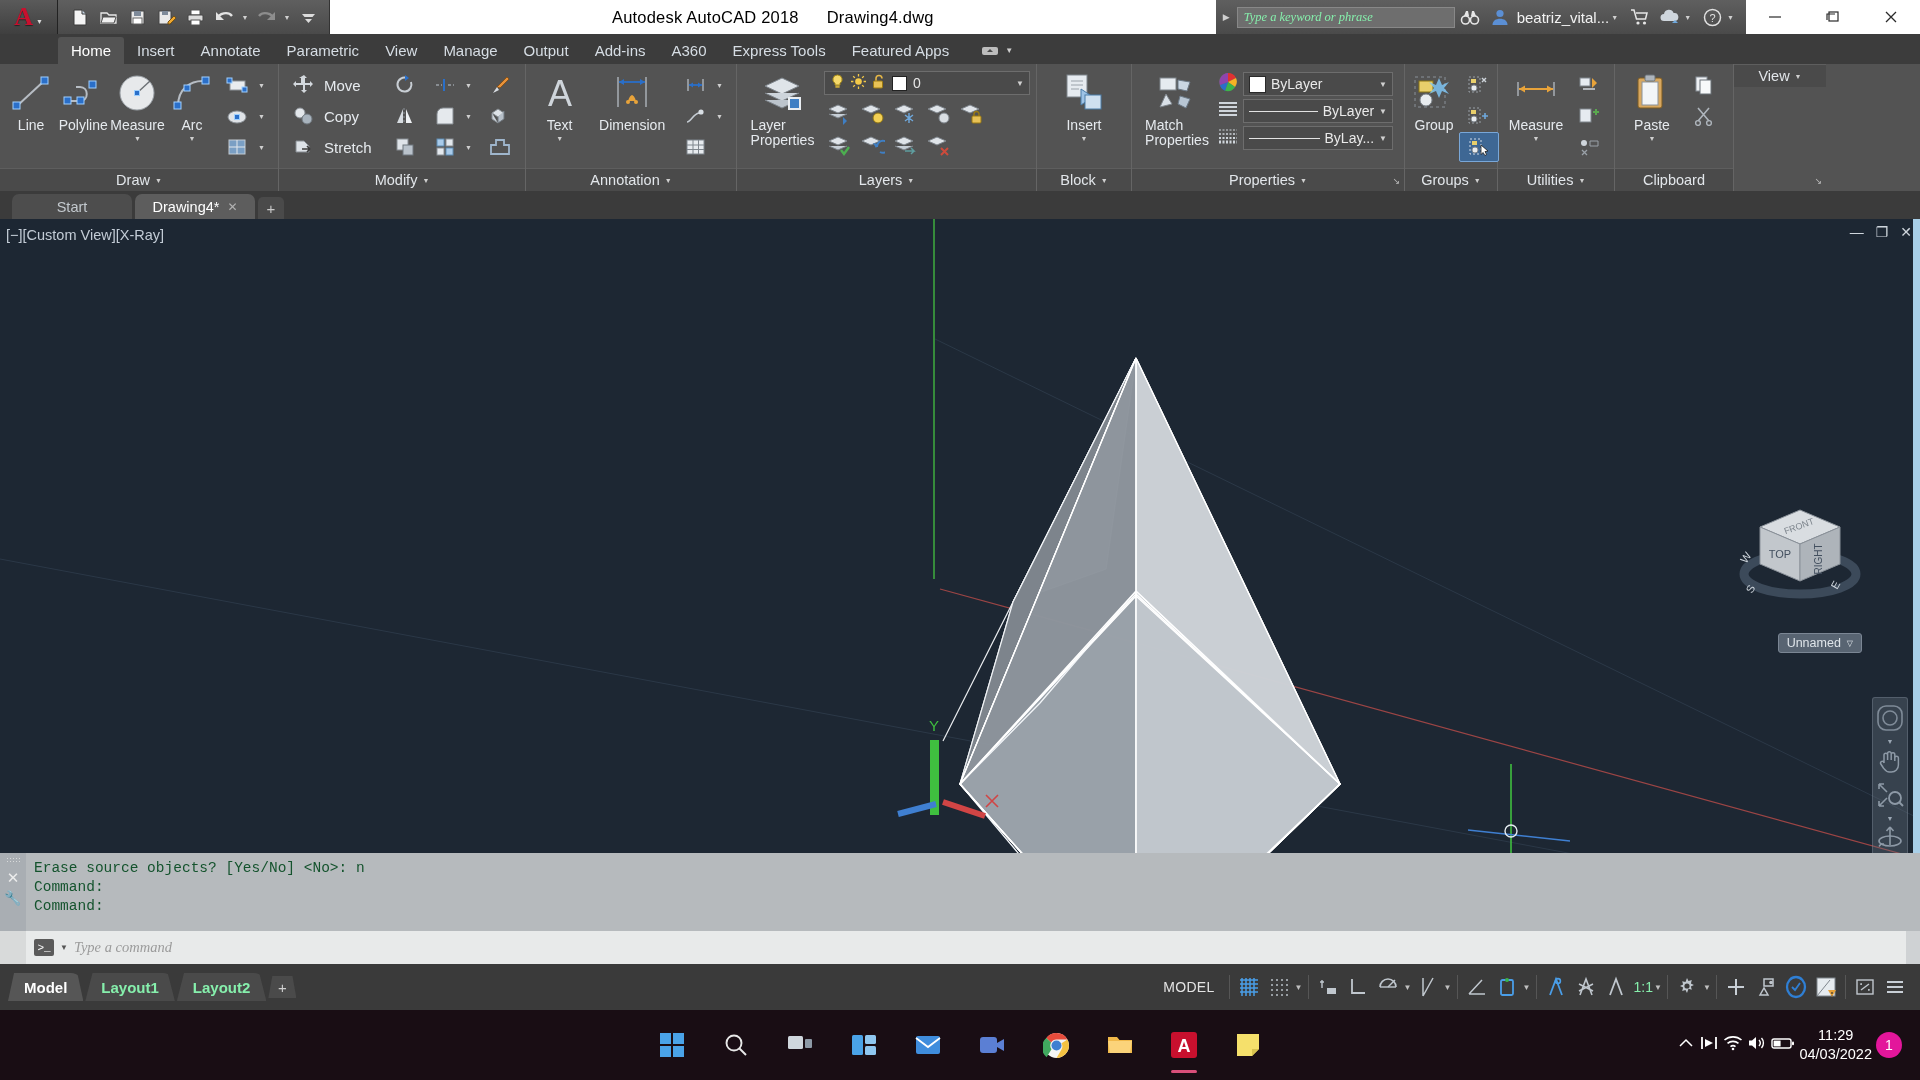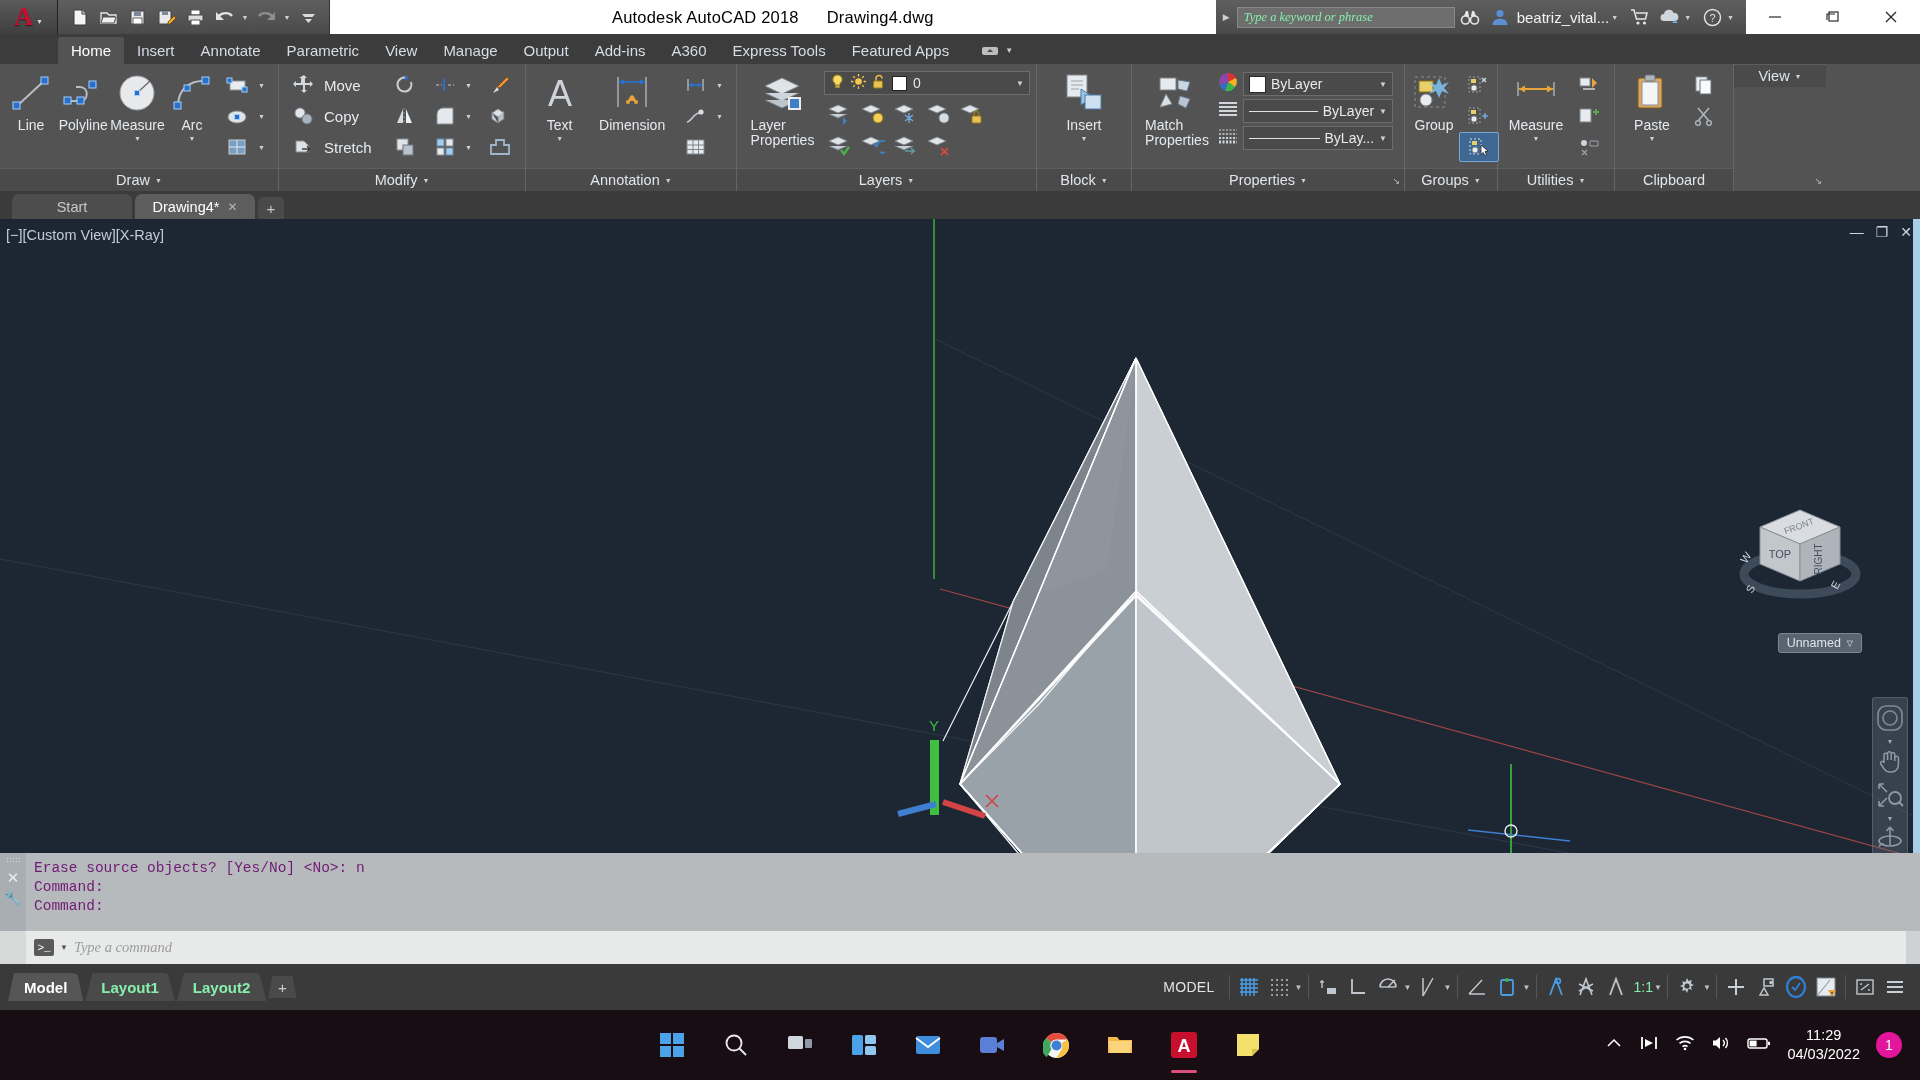--- a/index.html
+++ b/index.html
@@ -187,21 +187,21 @@
   .cmd-grip .dots { margin: 4px auto 6px; width: 14px; height: 6px;
     background-image: radial-gradient(#d8dada 0.8px, transparent 1px);
     background-size: 3px 3px; }
   .cmd-grip .gx { color: #ececec; font-size: 15px; text-align: center; line-height: 18px; }
   .cmd-grip .gw { color: #dedede; font-size: 14px; text-align: center; line-height: 22px; }
   .cmd-history {
     position: absolute; left: 26px; top: 0; right: 0; height: 78px;
     background: #b6babd; padding: 6px 0 0 8px;
   }
   .cmd-history div {
-    color: #701a75; font-size: 14.5px; font-family: "Liberation Mono", monospace;
+    color: #14532d; font-size: 14.5px; font-family: "Liberation Mono", monospace;
     line-height: 19px; white-space: pre;
   }
   .cmd-input-row {
     position: absolute; left: 26px; top: 78px; right: 0; height: 33px;
     background: #e8eaea; display: flex; align-items: center; padding-left: 8px; gap: 6px;
   }
   .cmd-prompt {
     width: 20px; height: 17px; background: #5a5a5a; border-radius: 2px;
     color: #fff; font-size: 11px; font-family: "Liberation Mono", monospace;
     display: flex; align-items: center; justify-content: center;
@@ -244,21 +244,21 @@
     position: absolute; left: 50%; transform: translateX(-50%);
     top: 0; height: 70px; display: flex; align-items: center; gap: 22px;
   }
   .tb-app { width: 42px; height: 42px; display:flex; align-items:center; justify-content:center; position:relative;}
   .tb-app.active::after {
     content:''; position:absolute; bottom:-7px; left:50%; transform:translateX(-50%);
     width:26px; height:3px; background:#d94f7a; border-radius:2px;
   }
   .tray {
     position: absolute; right: 8px; top: 0; height: 70px;
-    display: flex; align-items: center; gap: 16px; padding-right: 10px;
+    display: flex; align-items: center; gap: 4px; padding-right: 10px;
   }
   .clock { color: #fff; font-size: 14.5px; line-height: 19px; text-align: center; }
   .notif-badge {
     width: 26px; height: 26px; border-radius: 50%; background: #e3169b;
     color: #fff; font-size: 14px; display: flex; align-items: center; justify-content: center;
   }
 </style>
 </head>
 <body>
 

